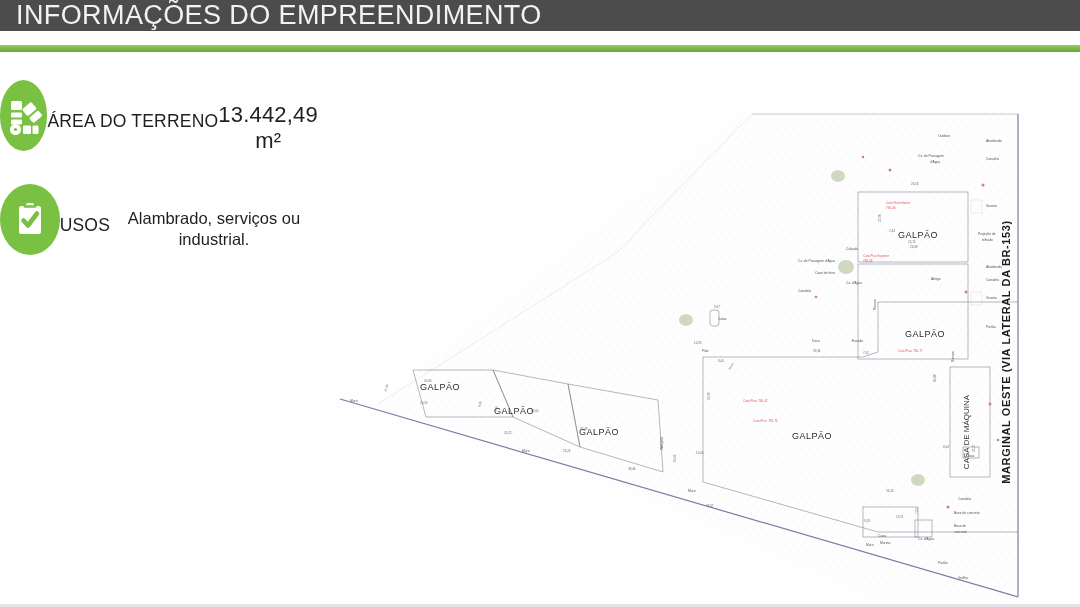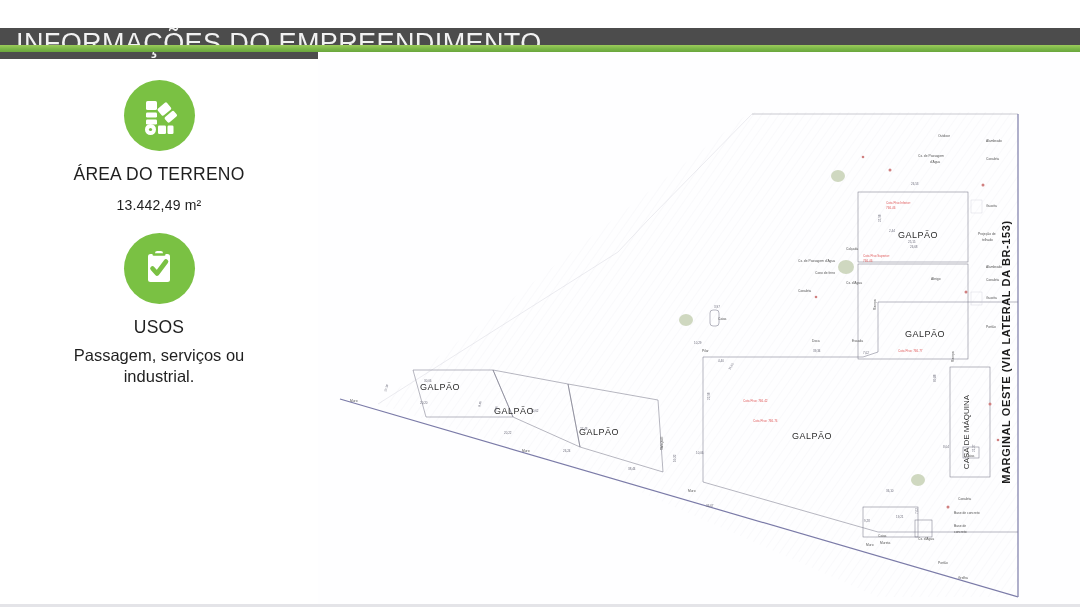--- a/index.html
+++ b/index.html
@@ -24,21 +24,20 @@
   
   .header {
     position: absolute;
     left: 0; top: 0;
     width: 1080px;
     height: 31px;
     background: #4c4c4c;
     display: flex;
     align-items: center;
     justify-content: space-between;
-    margin-top: 28px;
   }
 
   .header-title {
     color: #f2f2f2;
     font-size: 27px;
     font-weight: normal;
     letter-spacing: 0.4px;
     padding-left: 16px;
     white-space: nowrap;
   }
@@ -91,21 +90,21 @@
     height: 552px;
     padding-top: 28px;
     display: flex;
     flex-direction: column;
     align-items: center;
   }
 
   .info-block {
     width: 100%;
     display: flex;
-    flex-direction: column;
+    flex-direction: row;
     align-items: center;
     text-align: center;
   }
   .info-block.b1 { margin-bottom: 20px; }
   .info-block.b2 { margin-bottom: 6px; }
 
   .icon-circle {
     width: 71px;
     height: 71px;
     border-radius: 50%;
@@ -118,21 +117,21 @@
   .icon-circle svg { display: block; }
 
   .info-label {
     font-size: 17.5px;
     color: #1f1f1f;
     letter-spacing: 0.2px;
     line-height: 1.25;
     white-space: nowrap;
   }
   .info-value {
-    font-size: 14px;
+    font-size: 22px;
     color: #1f1f1f;
     margin-top: 11px;
     letter-spacing: 0.2px;
   }
   .info-desc {
     font-size: 16.5px;
     color: #1f1f1f;
     margin-top: 6px;
     line-height: 1.3;
     max-width: 215px;
@@ -202,21 +201,21 @@
     <div class="info-block b2">
       <div class="icon-circle">
         <svg width="42" height="42" viewBox="0 0 42 42">
           <rect x="10" y="7" width="22" height="28" rx="2.5" fill="#ffffff"></rect>
           <rect x="17" y="4" width="8" height="5" rx="2.2" fill="#ffffff"></rect>
           <rect x="14.5" y="6.2" width="13" height="2.6" rx="1.3" fill="#7ac143"></rect>
           <path d="M14.5 21.5 L19 26.5 L28 14.5" stroke="#7ac143" stroke-width="4.6" fill="none" stroke-linecap="round" stroke-linejoin="round"></path>
         </svg>
       </div>
       <div class="info-label">USOS</div>
-      <div class="info-desc">Passagem, serviços ou industrial.</div>
+      <div class="info-desc">Alambrado, serviços ou industrial.</div>
     </div>
 
 
   </div>
 
   <div class="siteplan">
     <svg width="762" height="552" viewBox="0 0 762 552">
       <defs>
         <pattern id="hatch" width="7" height="7" patternUnits="userSpaceOnUse" patternTransform="rotate(35)">
           <line x1="0" y1="0" x2="0" y2="7" stroke="#e9e9f0" stroke-width="0.7"></line>

